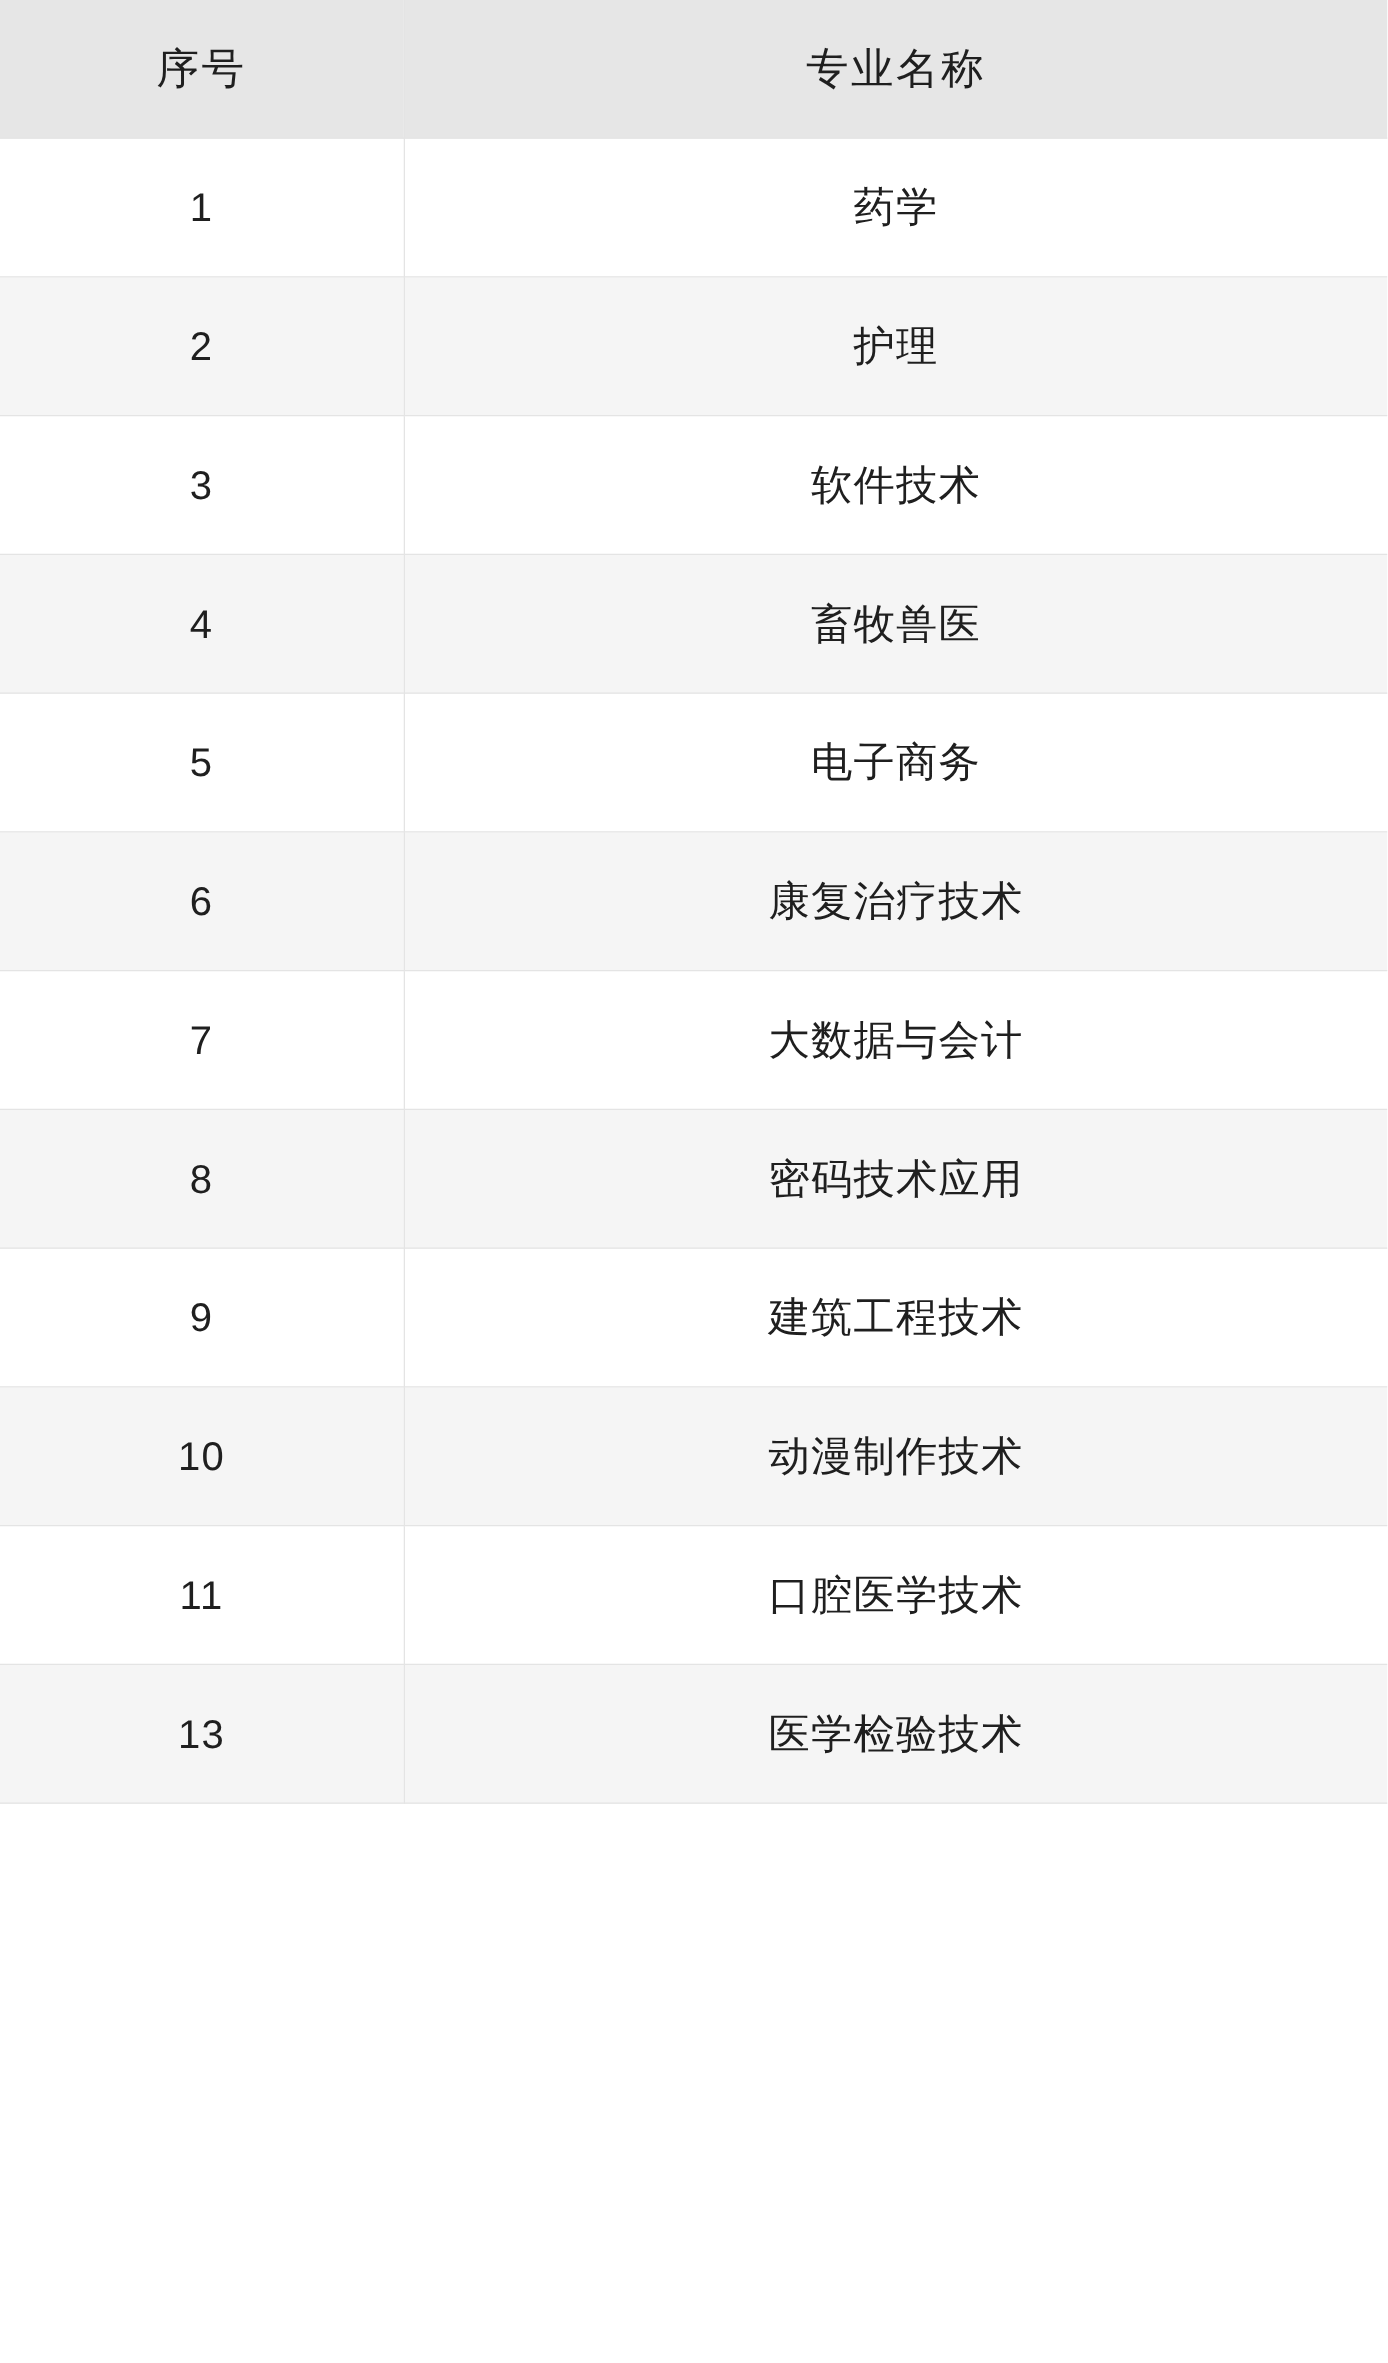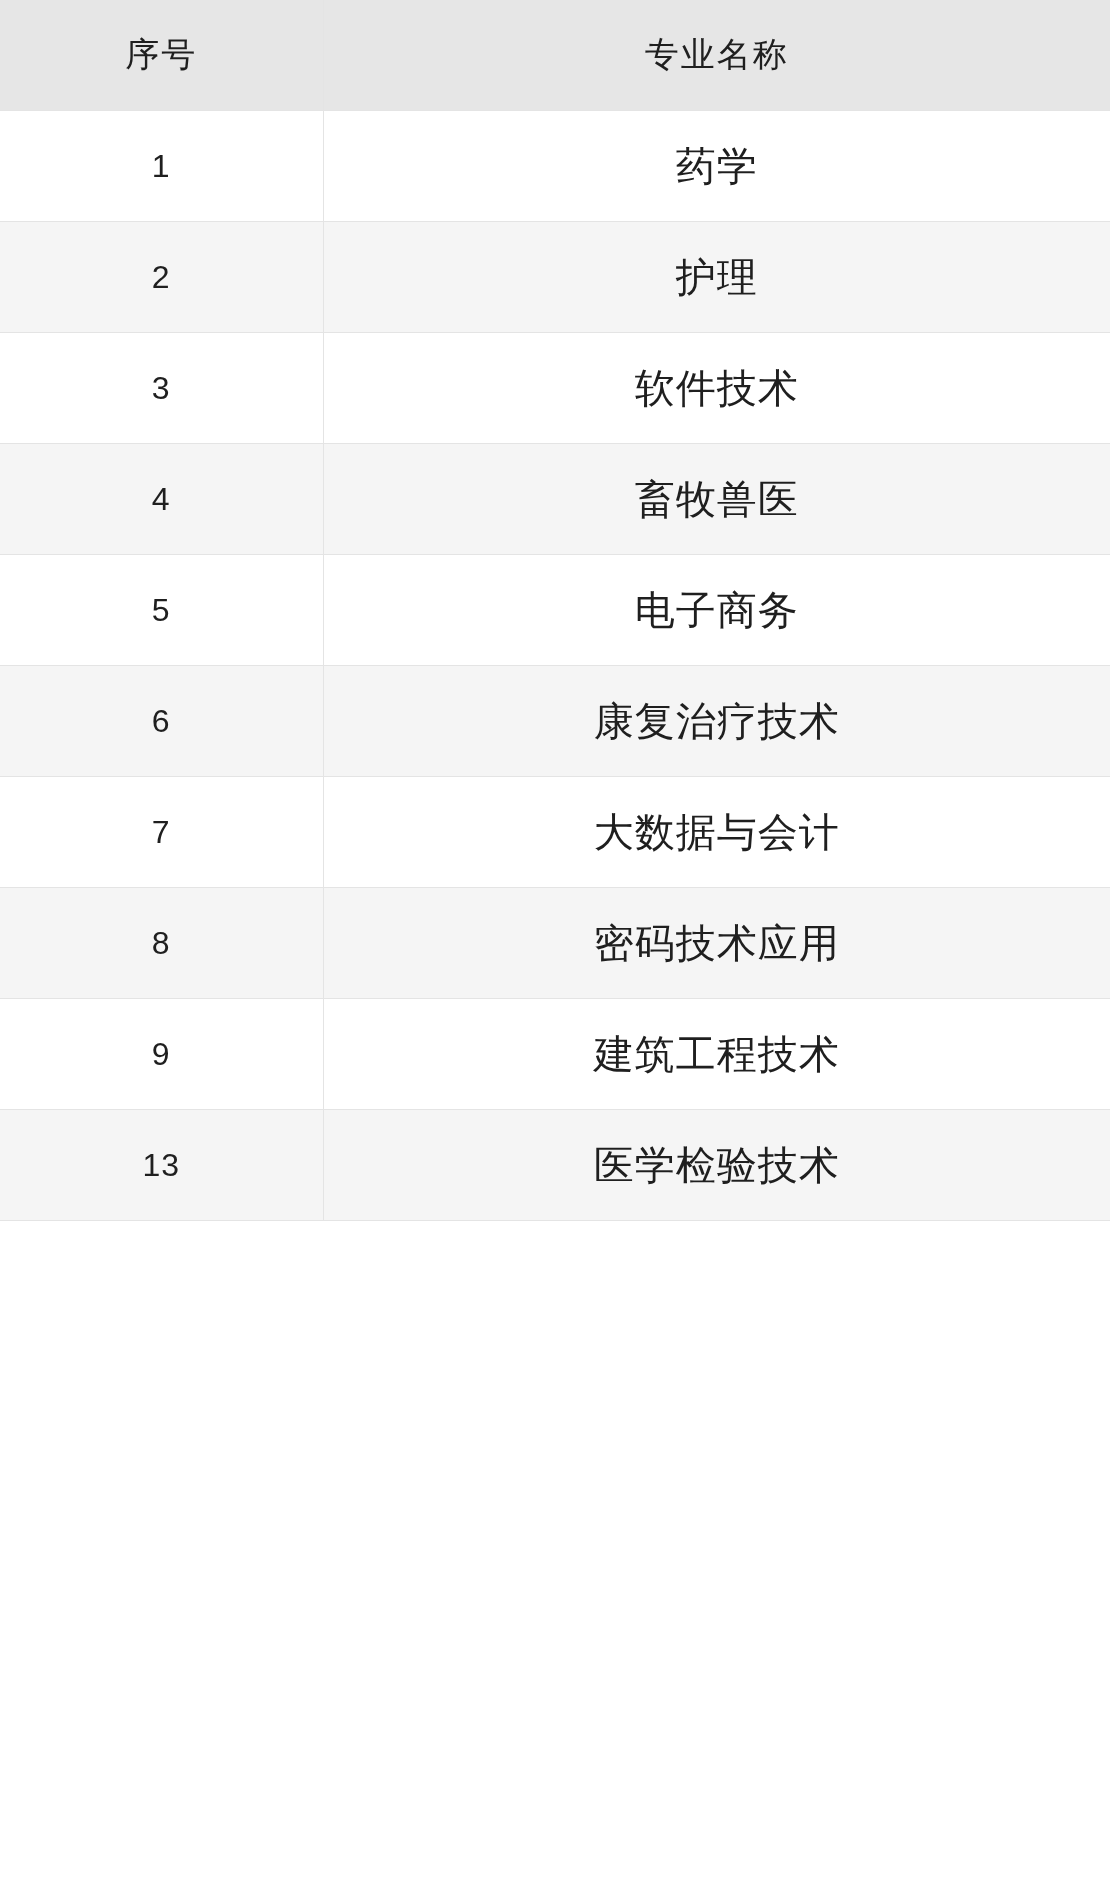--- a/index.html
+++ b/index.html
@@ -49,21 +49,21 @@
   table.major-table tbody tr:nth-child(odd) td {
     background: #ffffff;
   }
   table.major-table tbody tr:nth-child(even) td {
     background: #f5f5f5;
   }
   table.major-table tbody td.cell-index {
     font-size: 32px;
   }
   table.major-table tbody td.cell-name {
-    font-size: 40px;
+    font-size: 33px;
   }
   
   table.major-table tr > *:first-child { border-left: none; }
   table.major-table tr > *:last-child { border-right: none; }
   table.major-table thead tr:first-child th { border-top: none; }
 </style>
 </head>
 <body>
 
 <div class="table-wrap">
@@ -109,18 +109,26 @@
       </tr>
       <tr>
         <td class="cell-index">8</td>
         <td class="cell-name">密码技术应用</td>
       </tr>
       <tr>
         <td class="cell-index">9</td>
         <td class="cell-name">建筑工程技术</td>
       </tr>
       <tr>
+        <td class="cell-index">10</td>
+        <td class="cell-name">动漫制作技术</td>
+      </tr>
+      <tr>
+        <td class="cell-index">11</td>
+        <td class="cell-name">口腔医学技术</td>
+      </tr>
+      <tr>
         <td class="cell-index">13</td>
         <td class="cell-name">医学检验技术</td>
       </tr>
     </tbody>
   </table>
 </div>
 
 </body></html>

